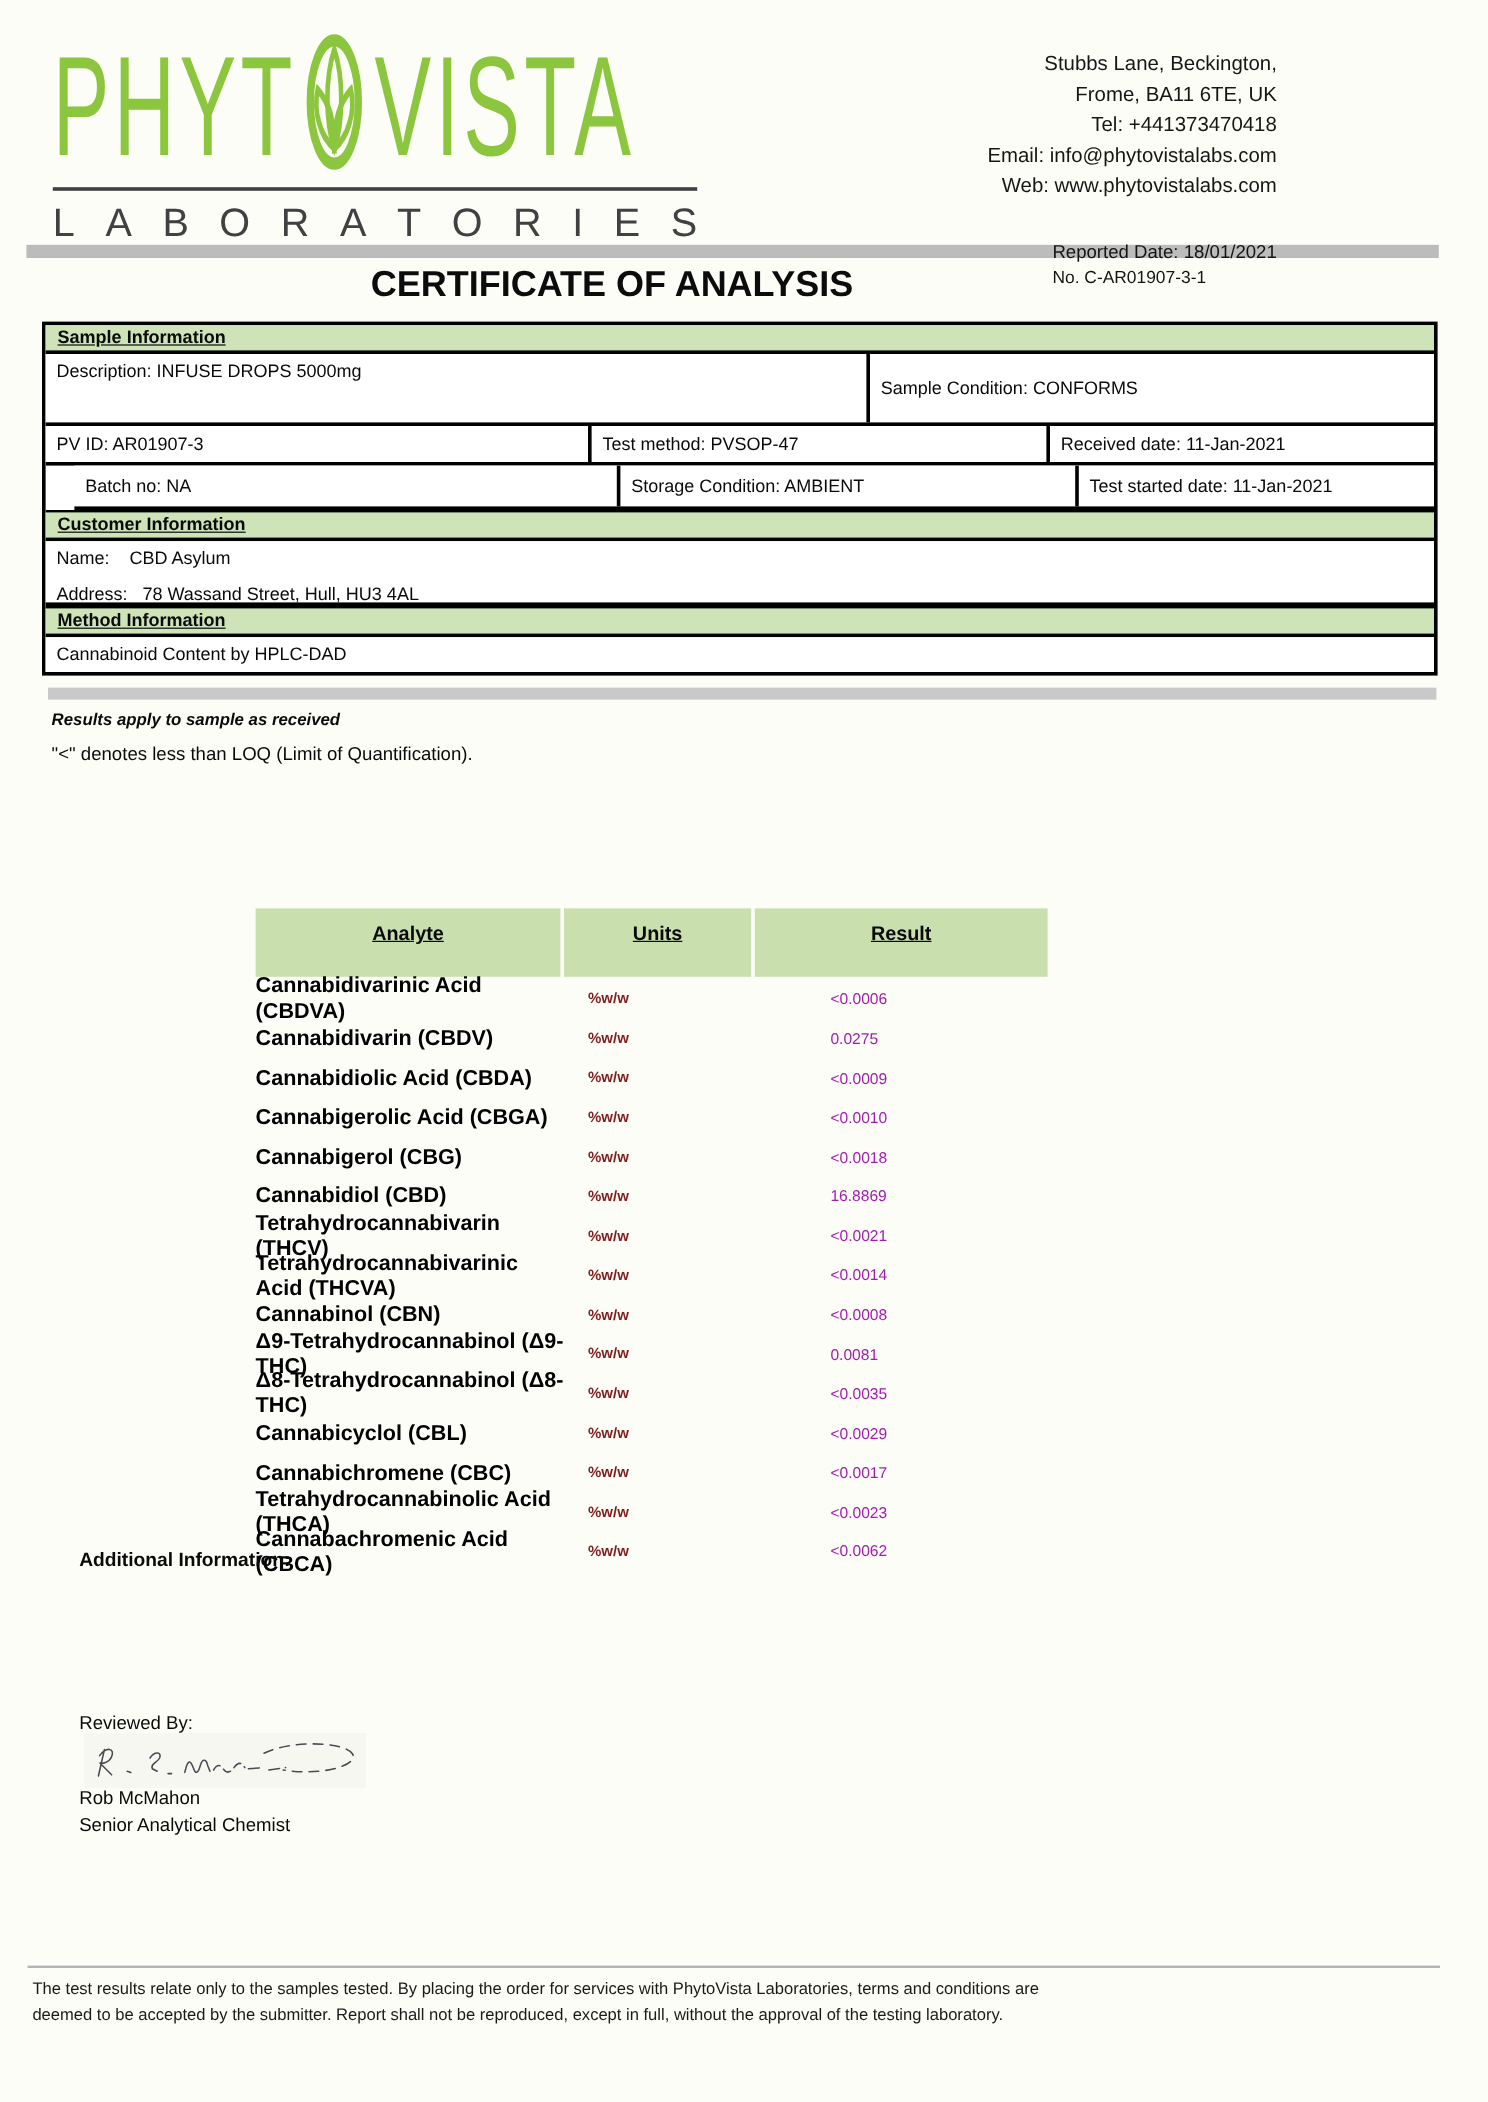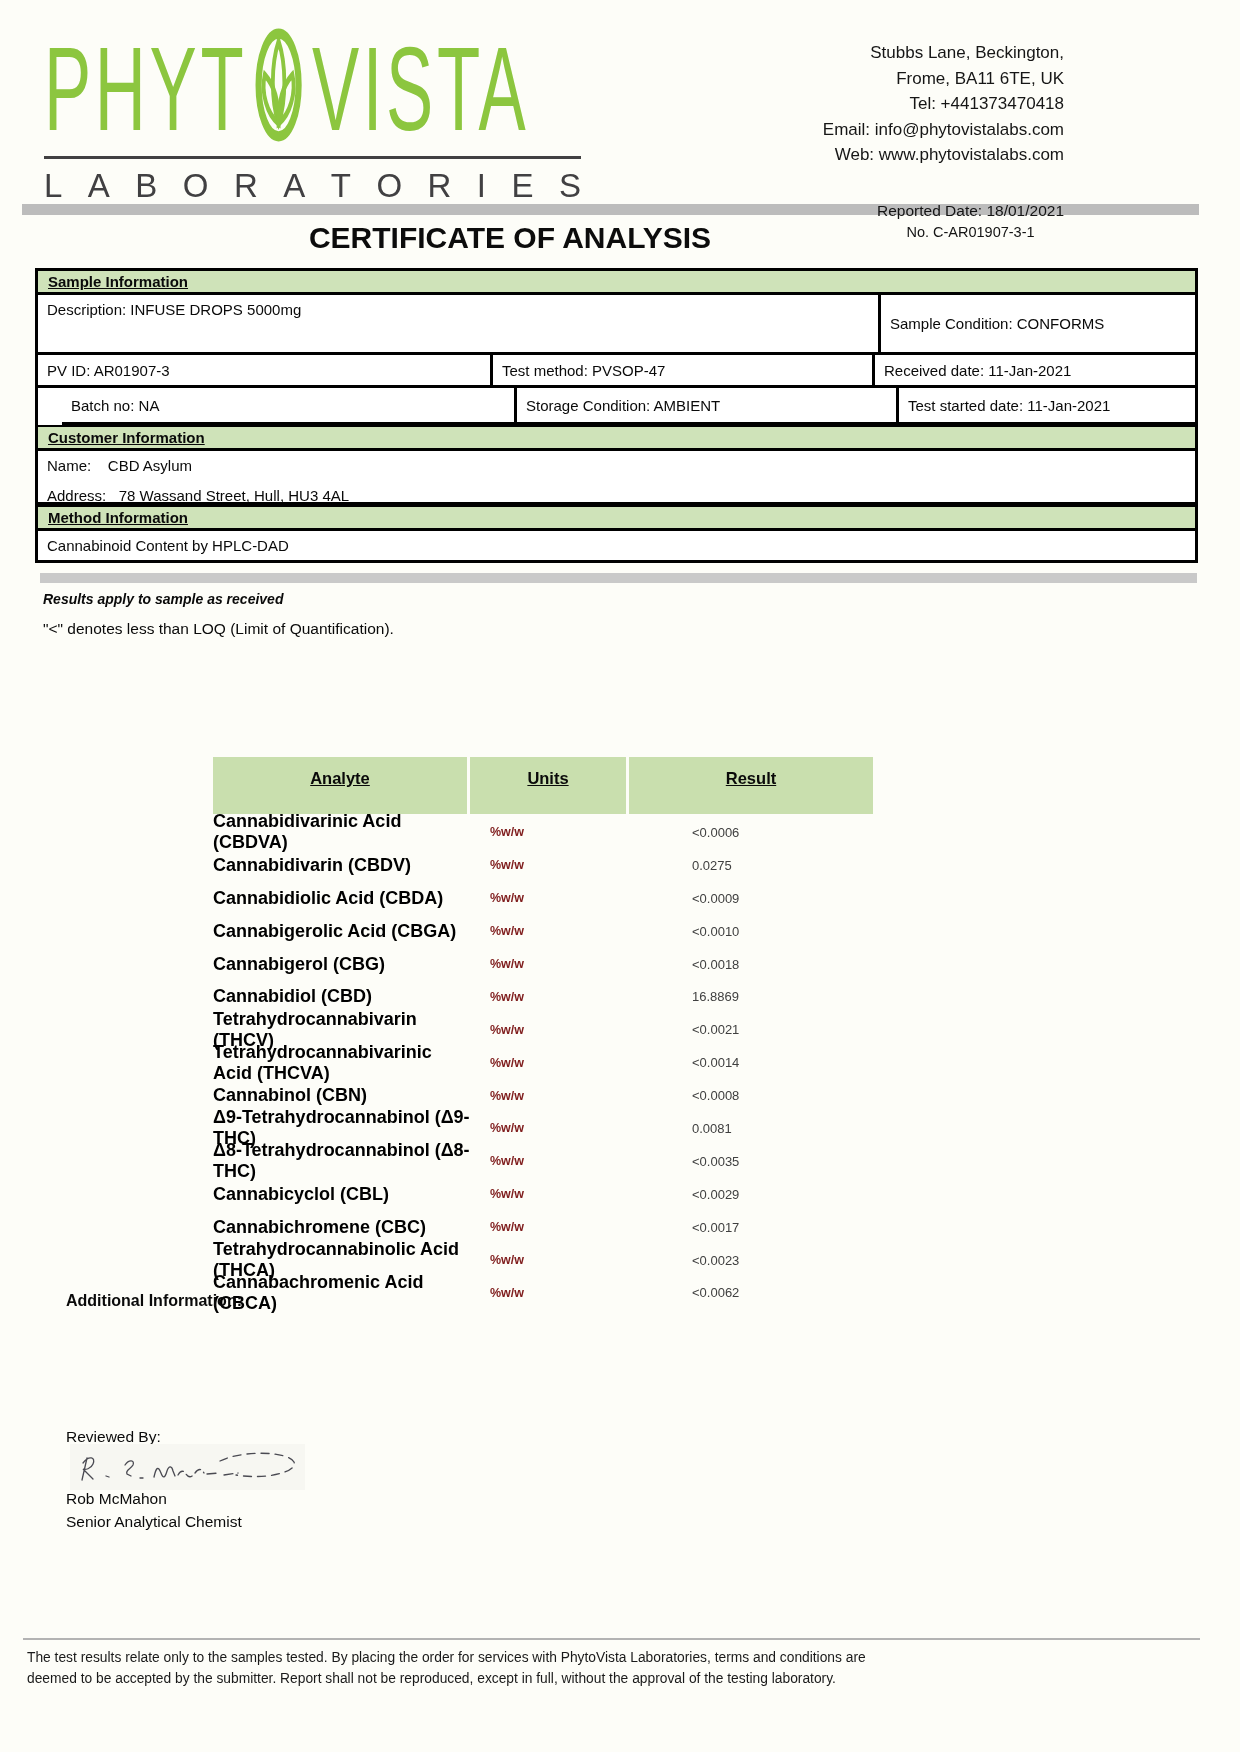--- a/index.html
+++ b/index.html
@@ -23,57 +23,57 @@
   .brand svg{margin:0 4px 8px 0;}
   .logo-rule{width:537px;height:3px;background:var(--dark);margin-top:4px;}
   .logo-sub{display:flex;justify-content:space-between;width:537px;
     font-size:33px;color:var(--dark);margin-top:8px;font-weight:400;}
   
   .contact{position:absolute;top:40px;right:176px;text-align:right;
     font-size:17px;line-height:25.5px;color:#161616;}
   .gray-bar-top{position:absolute;left:22px;top:204px;width:1177px;height:11px;background:var(--gray-bar);}
   .coa-title{position:absolute;left:260px;top:221px;width:500px;text-align:center;
     font-size:30px;font-weight:bold;color:#0c0c0c;}
-  .report-meta{position:absolute;top:202px;right:176px;text-align:center;color:#141414;}
+  .report-meta{position:absolute;top:202px;right:176px;text-align:left;color:#141414;}
   .report-meta .rdate{font-size:15.5px;}
   .report-meta .rno{font-size:14.5px;margin-top:4px;}
   
   .info-box{position:absolute;left:35px;top:268px;width:1163px;
     border:3px solid #000;box-sizing:border-box;background:#fff;}
   .ibar{background:var(--bar-green);height:21px;line-height:21px;
     border-bottom:3px solid #000;padding-left:10px;
     font-size:15px;font-weight:bold;text-decoration:underline;color:#0a0a0a;}
   .ibar.mid{border-top:2px solid #000;}
   .irow{display:flex;border-bottom:3px solid #000;box-sizing:border-box;background:#fff;}
   .irow.last{border-bottom:none;}
   .icell{box-sizing:border-box;font-size:15px;padding-left:9px;color:#0a0a0a;}
   .icell + .icell{border-left:3px solid #000;}
   .vcenter{display:flex;align-items:center;}
   .h60{height:60px;} .h33{height:33px;} .h37{height:37px;margin-left:24px;} .h54{height:54px;} .h29{height:29px;}
-  .w840{width:840px;border-radius:17px;} .w452{width:452px;} .w382{width:382px;} .flex1{flex:1;}
+  .w840{width:684px;border-radius:17px;} .w452{width:452px;} .w382{width:382px;} .flex1{flex:1;}
   .pad-top{padding-top:6px;}
   .addr-line{margin-top:13px;}
   .pre{white-space:pre;}
   .gray-bar-mid{position:absolute;left:40px;top:573px;width:1157px;height:10px;background:#c9c9c9;}
   
   .note1{position:absolute;left:43px;top:591px;font-size:14px;font-weight:bold;font-style:italic;color:#0a0a0a;}
   .note2{position:absolute;left:43px;top:620px;font-size:15.5px;color:#0a0a0a;}
   
   .rt-header{position:absolute;left:213px;top:757px;display:flex;}
   .rt-hcell{background:var(--hdr-green);height:57px;display:flex;align-items:center;
     justify-content:center;box-sizing:border-box;font-size:16.5px;font-weight:bold;
     padding-bottom:14px;color:#0a0a0a;text-decoration:underline;}
   .rt-hcell.analyte{width:254px;margin-right:3px;}
   .rt-hcell.units{width:156px;margin-right:3px;}
   .rt-hcell.result{width:244px;}
   .rt-body{position:absolute;left:213px;top:816px;width:673px;}
   .rrow{display:flex;align-items:center;height:32.9px;}
   .c-analyte{width:257px;font-size:18px;font-weight:bold;color:#000000;}
   .c-units{width:133px;padding-left:20px;box-sizing:border-box;font-size:12.5px;font-weight:bold;color:#7f1d1d;}
-  .c-result{flex:1;padding-left:89px;box-sizing:border-box;font-size:13px;color:#404040;}
+  .c-result{flex:1;padding-left:89px;box-sizing:border-box;font-size:13px;color:#a21caf;}
   
   .addl{position:absolute;left:66px;top:1292px;font-size:16px;font-weight:bold;color:#0a0a0a;text-align:center;}
   .reviewed{position:absolute;left:66px;top:1428px;font-size:15.5px;color:#0a0a0a;}
   .sig{position:absolute;left:70px;top:1444px;}
   .rname{position:absolute;left:66px;top:1490px;font-size:15.5px;color:#0a0a0a;}
   .rtitle{position:absolute;left:66px;top:1513px;font-size:15.5px;color:#0a0a0a;}
   .footer-rule{position:absolute;left:23px;top:1638px;width:1177px;height:2px;background:#b3b3b3;}
   .footer{position:absolute;left:27px;top:1647px;width:1180px;font-size:13.8px;line-height:21px;color:#1a1a1a;}
 </style>
 </head>

